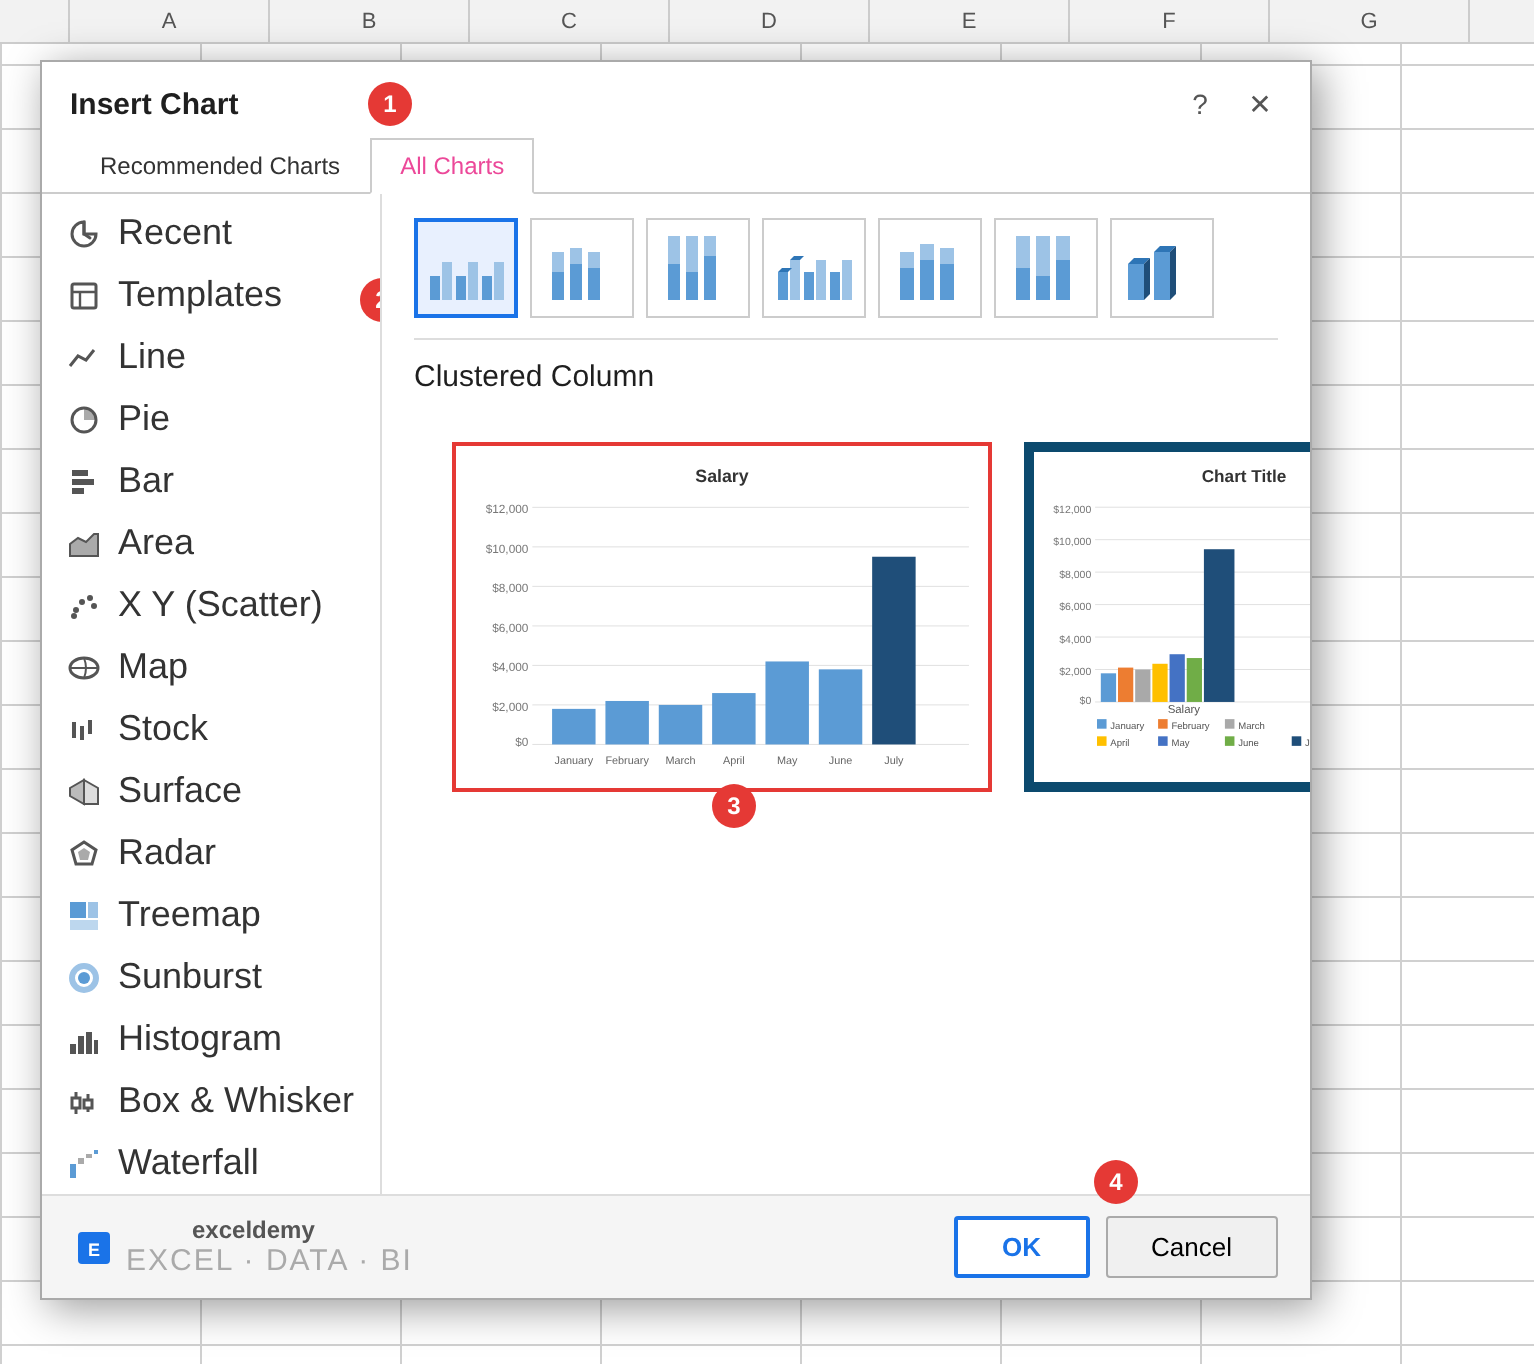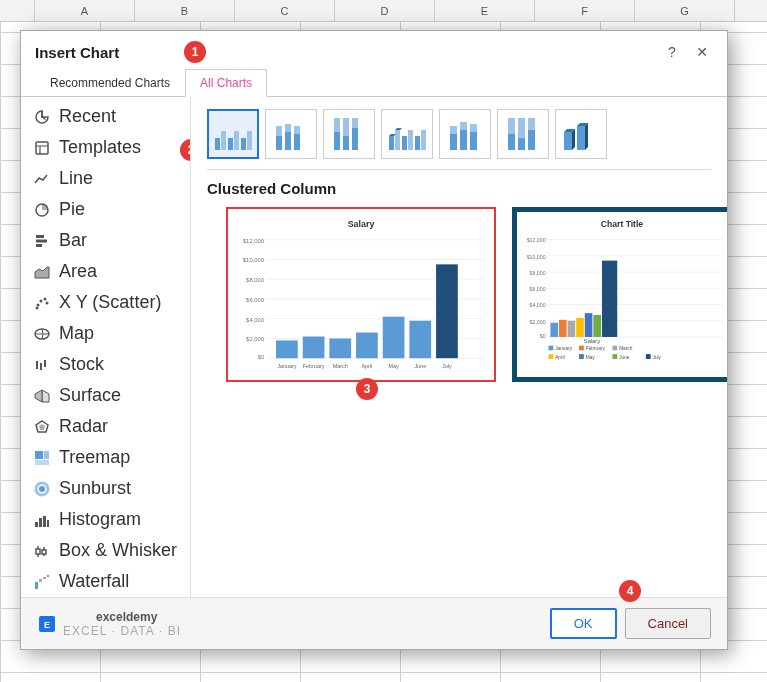--- a/index.html
+++ b/index.html
@@ -18,21 +18,21 @@
       position: absolute;
       top: 0; left: 0;
       width: 100%; height: 100%;
       background: white;
     }
 
     
     .dialog-overlay {
       position: absolute;
       top: 30px; left: 20px;
-      width: 708px;
+      width: 636px;
       height: 620px;
       background: #fff;
       border: 1px solid #aaa;
       box-shadow: 4px 4px 20px rgba(0,0,0,0.4);
       display: flex;
       flex-direction: column;
     }
 
     
     .dialog-titlebar {
@@ -182,22 +182,22 @@
     }
 
     .chart-type-thumb.selected {
       border: 2px solid #1a73e8;
       background: #e8f0fe;
     }
 
     
     .section-title {
       font-size: 15px;
-      font-weight: 700;
-      margin-bottom: 10px;
+      font-weight: 400;
+      margin-bottom: 24px;
       color: #1f1f1f;
     }
 
     
     .chart-previews {
       display: flex;
       gap: 16px;
       margin-left: 19px;
     }
 
@@ -244,28 +244,28 @@
       gap: 8px;
     }
 
     .btn {
       padding: 6px 22px;
       font-size: 13px;
       cursor: pointer;
       border-radius: 2px;
       border: 1px solid #aaa;
       background: #f0f0f0;
-      color: #7f1d1d;
+      color: #000000;
     }
 
     .btn-primary {
       background: #fff;
       border: 2px solid #1a73e8;
       color: #1a73e8;
-      font-weight: 400;
+      font-weight: 700;
     }
 
     
     .grid-bg {
       position: absolute;
       top: 0; left: 0;
       width: 100%; height: 100%;
       background-image:
         linear-gradient(to right, #d0d0d0 1px, transparent 1px),
         linear-gradient(to bottom, #d0d0d0 1px, transparent 1px);
@@ -709,21 +709,21 @@
   </div>
 
   <div class="dialog-footer">
     <div class="footer-brand">
       <svg width="20" height="20" viewBox="0 0 20 20">
         <rect x="2" y="2" width="16" height="16" rx="2" fill="#1a73e8"></rect>
         <text x="10" y="14" text-anchor="middle" font-size="9" fill="white" font-weight="bold">E</text>
       </svg>
       <div>
         <div style="font-weight:700; font-size:12px; color:#555;margin-left:33px;">exceldemy</div>
-        <div style="font-size:12px; color:#aaa; letter-spacing:1px;">EXCEL · DATA · BI</div>
+        <div style="font-size:15px; color:#aaa; letter-spacing:1px;">EXCEL · DATA · BI</div>
       </div>
     </div>
     <div class="footer-buttons" style="position:relative;">
 
       <div class="callout-badge" style="position:absolute; top:-28px; right:70px; width:22px; height:22px; font-size:12px;">4</div>
       <button class="btn btn-primary">OK</button>
       <button class="btn">Cancel</button>
     </div>
   </div>
 

